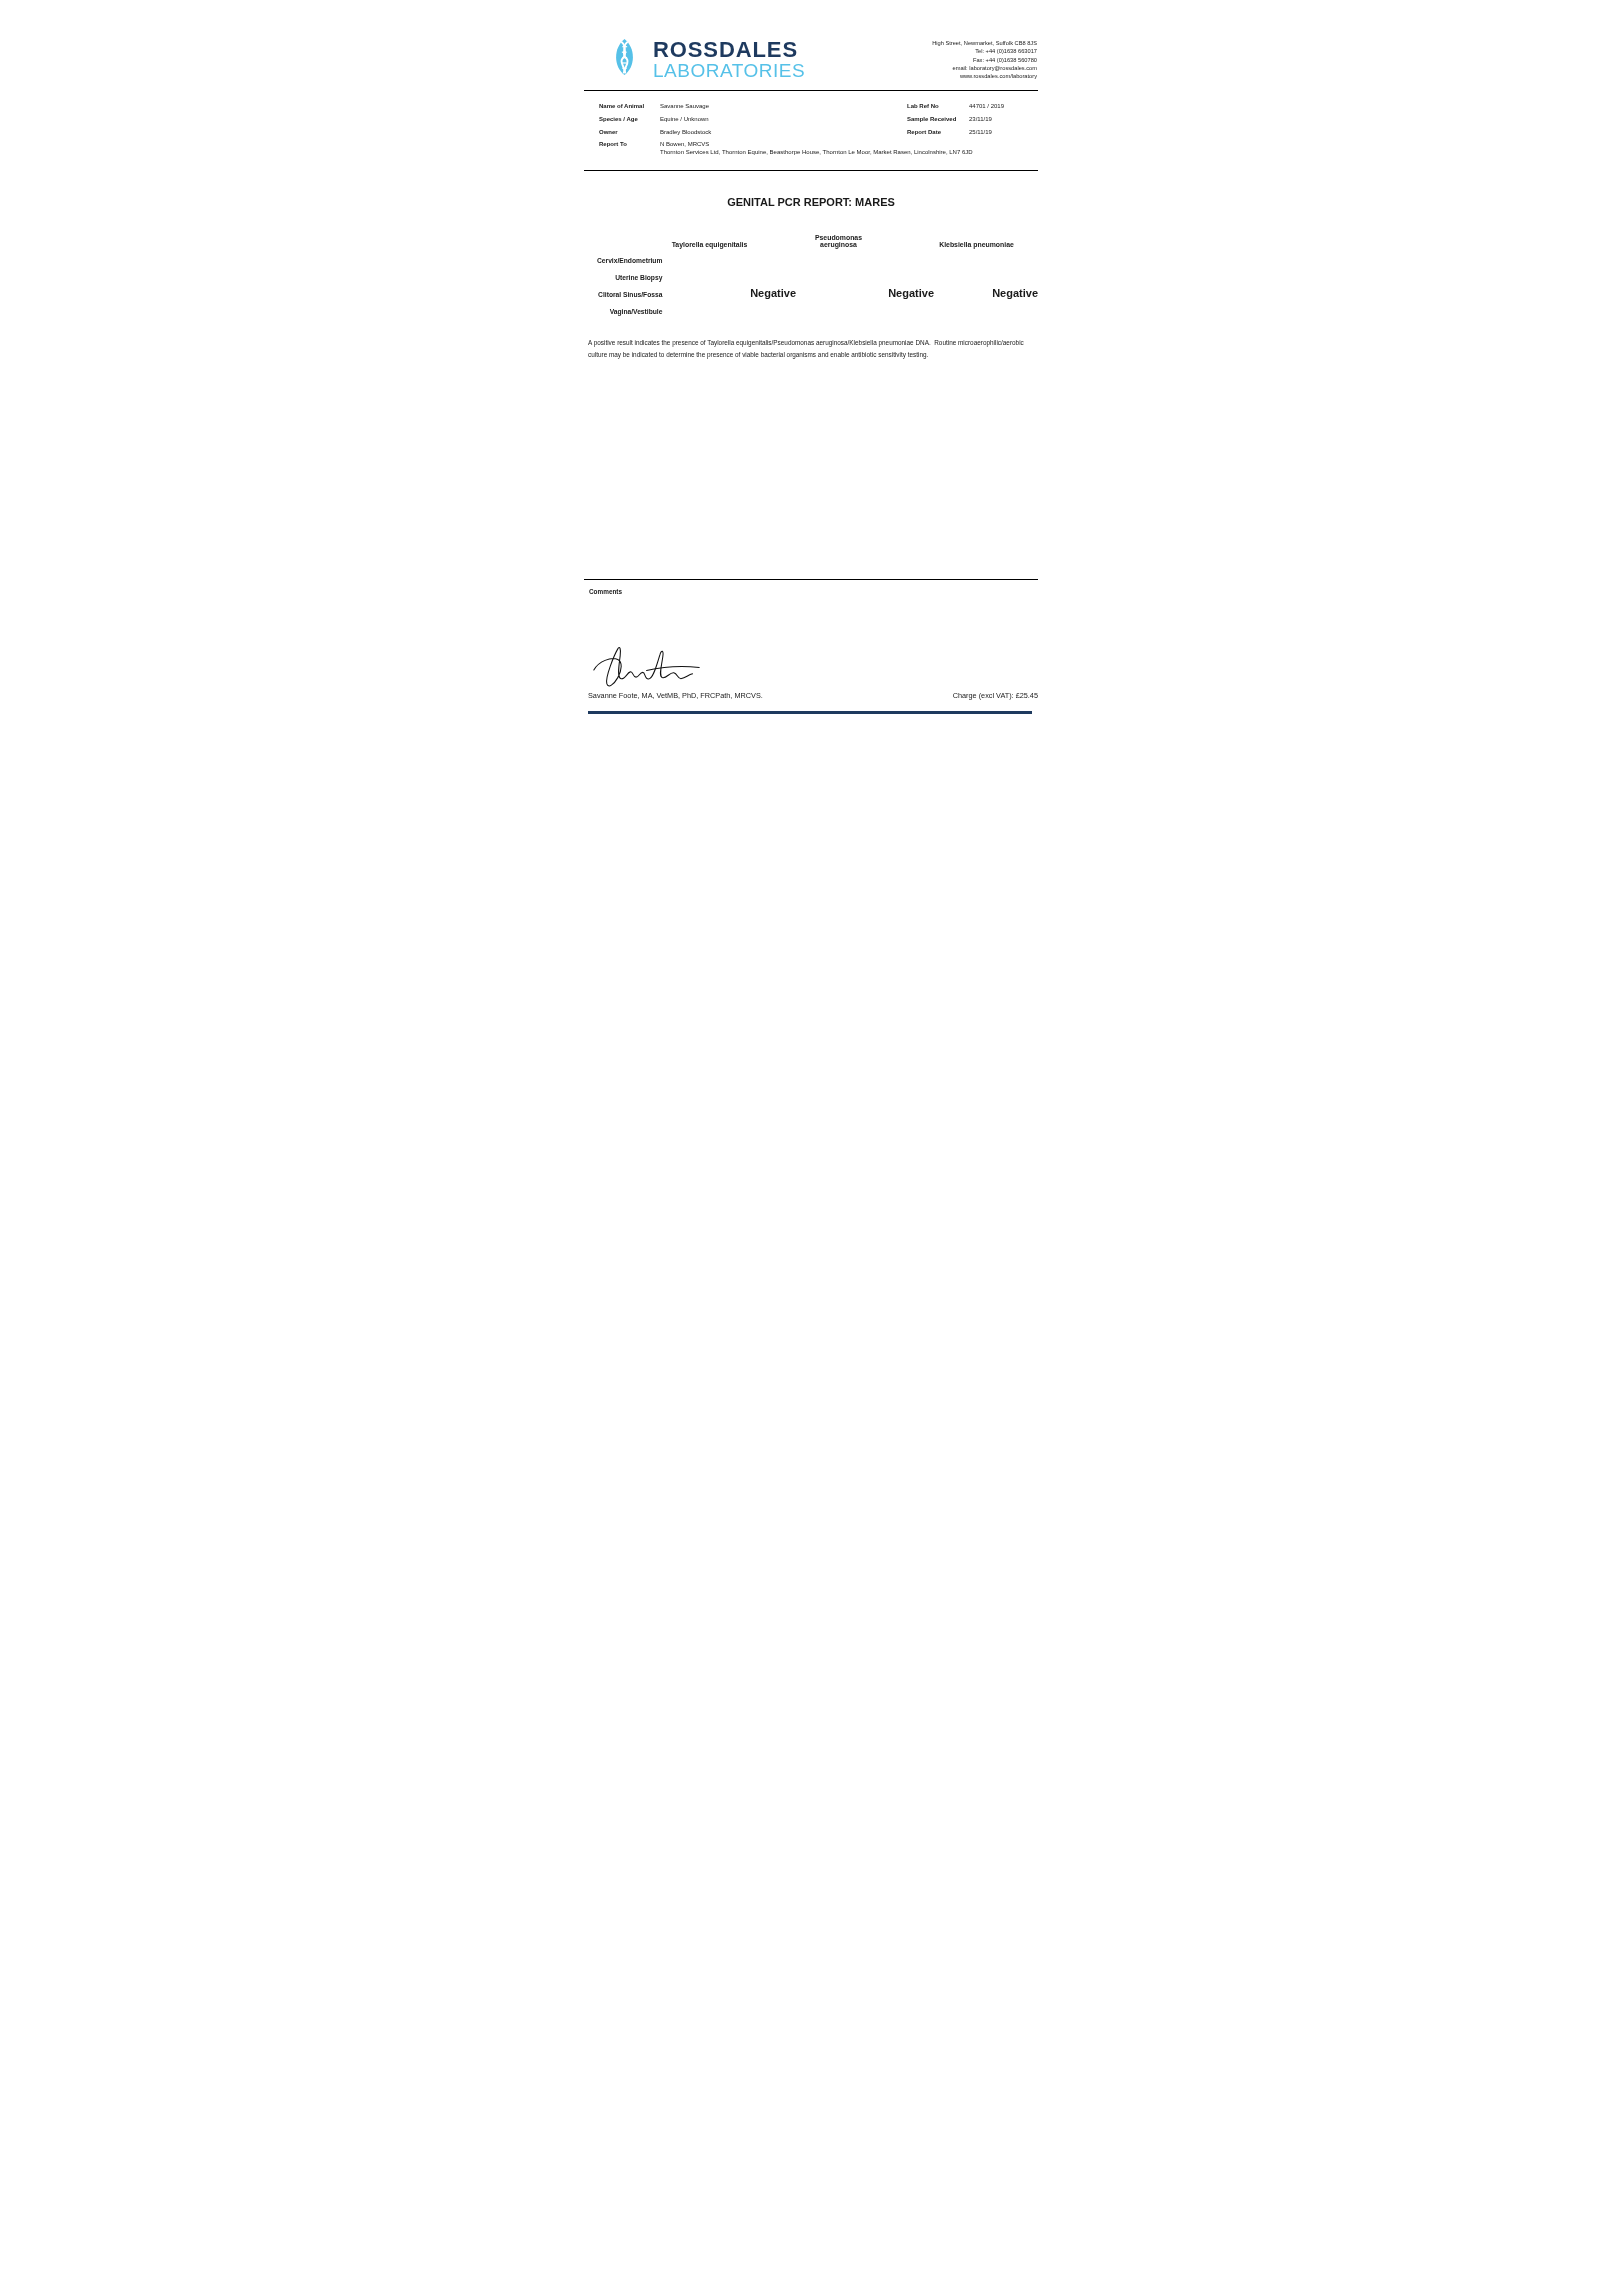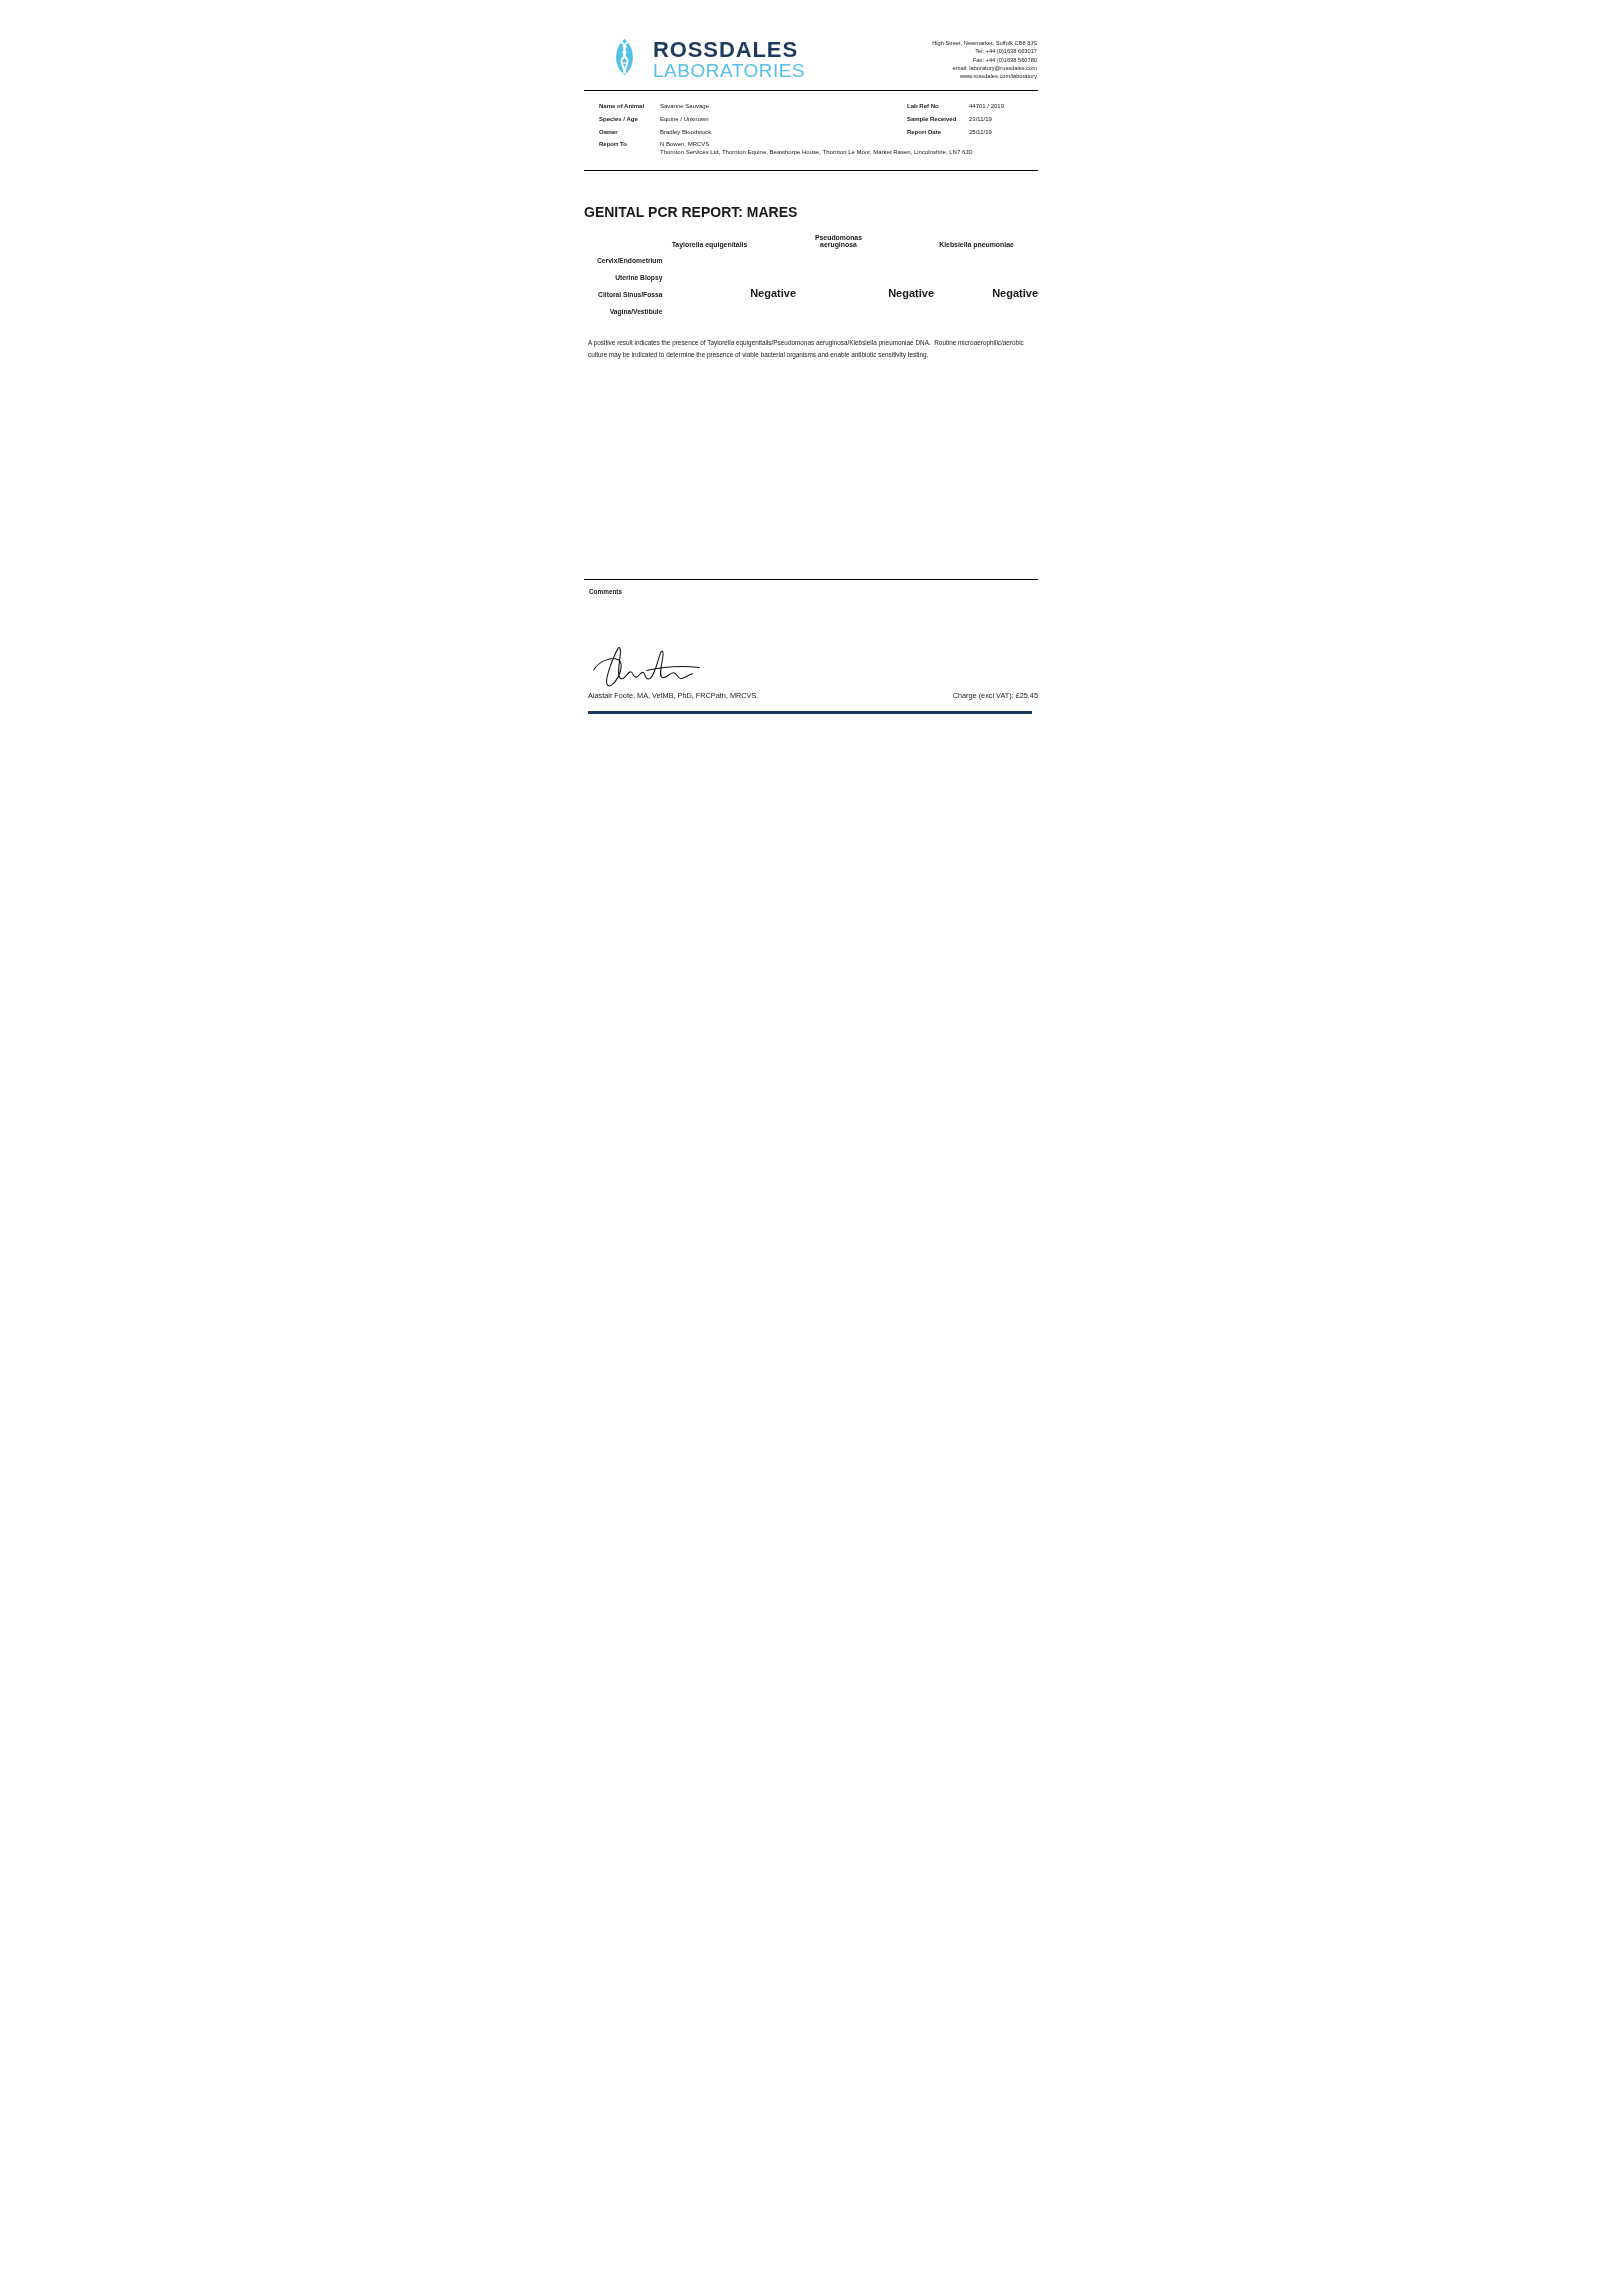--- a/index.html
+++ b/index.html
@@ -27,21 +27,21 @@
   
   .info-left { position:absolute; top:103px; left:48px; width:439px; }
   .info-right { position:absolute; top:103px; left:356px; width:131px; }
   .info-row { display:flex; margin-bottom:5px; font-size:6px; line-height:7.8px; }
   .info-label { width:61px; font-weight:700; flex:0 0 auto; }
   .info-label-r { width:62px; font-weight:700; flex:0 0 auto; }
   .info-value { font-weight:400; }
   .info-value2 { font-weight:400; }
 
   
-  .report-title { position:absolute; top:204px; left:33px; width:454px; font-size:14px; font-weight:700; }
+  .report-title { position:absolute; top:196px; left:33px; width:454px; text-align:center; font-size:11px; font-weight:700; }
   .results { position:absolute; top:232px; left:37px; width:450px; }
   .res-row { display:grid; grid-template-columns:79px 129px 138px auto; height:17px; align-items:end; }
   .res-corner { }
   .col-head { width:85px; text-align:center; font-weight:700; font-size:6.9px; padding-bottom:0.9px; }
   .row-label { text-align:right; font-weight:700; font-size:6.7px; padding-right:4.6px; padding-bottom:1.8px; }
   .res-cell { font-size:11px; font-weight:700; padding-bottom:1.4px;text-align:right; }
 
   .note { position:absolute; top:337px; left:37px; width:449px; font-size:6.4px; line-height:11.7px; white-space:pre-wrap; }
 
   
@@ -164,20 +164,20 @@
   <div class="comments-heading">Comments</div>
 
   <svg class="signature" viewBox="0 0 240 100" xmlns="http://www.w3.org/2000/svg">
     <g fill="none" stroke="#111" stroke-width="2.2" stroke-linecap="round">
       <path d="M8 52 C18 34 44 24 58 30 C68 35 67 52 58 68 C50 82 38 92 35 80 C32 66 50 22 58 8 C62 1 65 8 63 22 C61 40 56 66 64 70 C72 74 77 58 84 56 C90 54 89 67 96 67 C102 67 104 57 110 57 C116 57 113 71 122 71 C132 71 139 42 146 20 C149 9 154 11 152 24 C149 46 143 65 151 68 C159 71 167 56 175 58 C183 60 183 72 191 70 C199 68 206 62 214 60"></path>
       <path d="M118 53 C150 46 192 43 228 47"></path>
     </g>
   </svg>
 
   <div class="footer-line">
-    <div>Alastair Foote, MA, VetMB, PhD, FRCPath, MRCVS.</div>
+    <div>Savanne Foote, MA, VetMB, PhD, FRCPath, MRCVS.</div>
     <div>Charge (excl VAT): £25.45</div>
   </div>
 
   <div class="footer-bar"></div>
 
 </div>
 
 
 </body></html>

